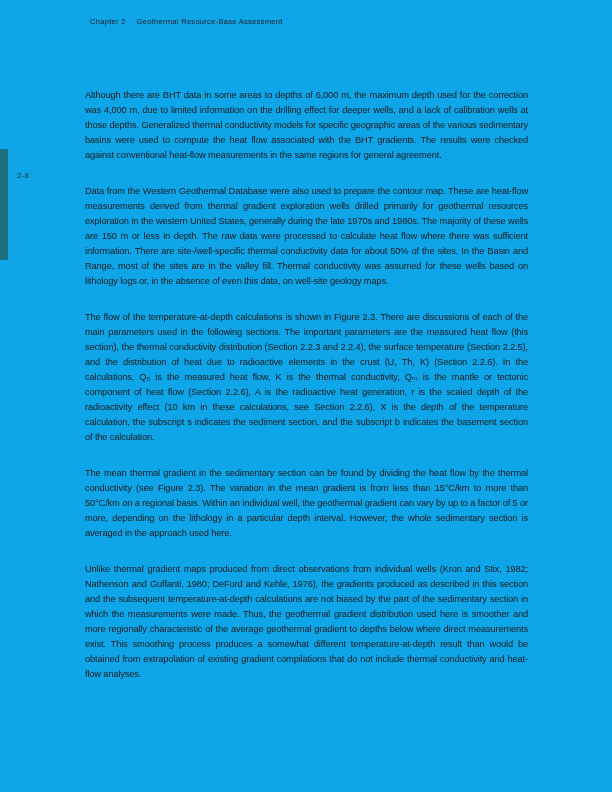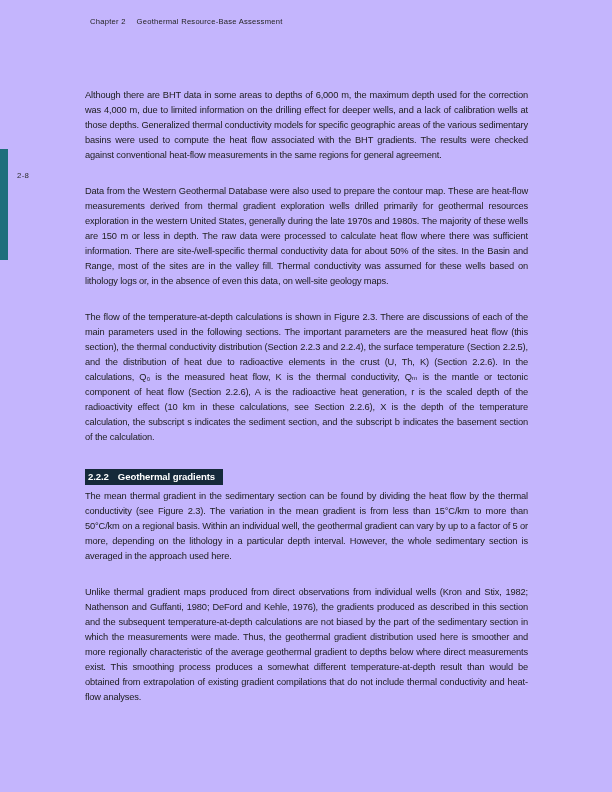--- a/index.html
+++ b/index.html
@@ -1,20 +1,20 @@
 <!DOCTYPE html>
 <html><head>
 <meta charset="utf-8">
 <style>
   html, body { margin: 0; padding: 0; background: #ffffff; }
   .page {
     position: relative;
     width: 612px;
     height: 792px;
-    background: #c4b5fd;
+    background: #0ea5e9;
     overflow: hidden;
     font-family: "Liberation Sans", "DejaVu Sans", sans-serif;
     color: #1c1c1c;
   }
   .running-header {
     position: absolute;
     top: 17px;
     left: 90px;
     font-size: 7.6px;
     letter-spacing: 0.25px;
@@ -79,23 +79,20 @@
   <div class="page-label">2-8</div>
 
   <div class="body-col">
 
     <p class="body-para" style="color: rgb(28, 28, 28);">Although there are BHT data in some areas to depths of 6,000 m, the maximum depth used for the correction was 4,000 m, due to limited information on the drilling effect for deeper wells, and a lack of calibration wells at those depths. Generalized thermal conductivity models for specific geographic areas of the various sedimentary basins were used to compute the heat flow associated with the BHT gradients. The results were checked against conventional heat-flow measurements in the same regions for general agreement.</p>
 
     <p class="body-para" style="color: rgb(28, 28, 28);">Data from the Western Geothermal Database were also used to prepare the contour map. These are heat-flow measurements derived from thermal gradient exploration wells drilled primarily for geothermal resources exploration in the western United States, generally during the late 1970s and 1980s. The majority of these wells are 150 m or less in depth. The raw data were processed to calculate heat flow where there was sufficient information. There are site-/well-specific thermal conductivity data for about 50% of the sites. In the Basin and Range, most of the sites are in the valley fill. Thermal conductivity was assumed for these wells based on lithology logs or, in the absence of even this data, on well-site geology maps.</p>
 
     <p class="body-para" style="color: rgb(28, 28, 28);">The flow of the temperature-at-depth calculations is shown in Figure 2.3. There are discussions of each of the main parameters used in the following sections. The important parameters are the measured heat flow (this section), the thermal conductivity distribution (Section 2.2.3 and 2.2.4), the surface temperature (Section 2.2.5), and the distribution of heat due to radioactive elements in the crust (U, Th, K) (Section 2.2.6). In the calculations, Q₀ is the measured heat flow, K is the thermal conductivity, Qₘ is the mantle or tectonic component of heat flow (Section 2.2.6), A is the radioactive heat generation, r is the scaled depth of the radioactivity effect (10 km in these calculations, see Section 2.2.6), X is the depth of the temperature calculation, the subscript s indicates the sediment section, and the subscript b indicates the basement section of the calculation.</p>
 
-    <div class="section-heading" style="background: rgb(21, 41, 58);">
-      <span class="section-number">2.2.2</span><span class="section-title">Geothermal gradients</span>
-    </div>
 
     <p class="body-para" style="color: rgb(28, 28, 28);">The mean thermal gradient in the sedimentary section can be found by dividing the heat flow by the thermal conductivity (see Figure 2.3). The variation in the mean gradient is from less than 15°C/km to more than 50°C/km on a regional basis. Within an individual well, the geothermal gradient can vary by up to a factor of 5 or more, depending on the lithology in a particular depth interval. However, the whole sedimentary section is averaged in the approach used here.</p>
 
     <p class="body-para" style="color: rgb(28, 28, 28);">Unlike thermal gradient maps produced from direct observations from individual wells (Kron and Stix, 1982; Nathenson and Guffanti, 1980; DeFord and Kehle, 1976), the gradients produced as described in this section and the subsequent temperature-at-depth calculations are not biased by the part of the sedimentary section in which the measurements were made. Thus, the geothermal gradient distribution used here is smoother and more regionally characteristic of the average geothermal gradient to depths below where direct measurements exist. This smoothing process produces a somewhat different temperature-at-depth result than would be obtained from extrapolation of existing gradient compilations that do not include thermal conductivity and heat-flow analyses.</p>
 
   </div>
 
 </div>
 
 </body></html>

